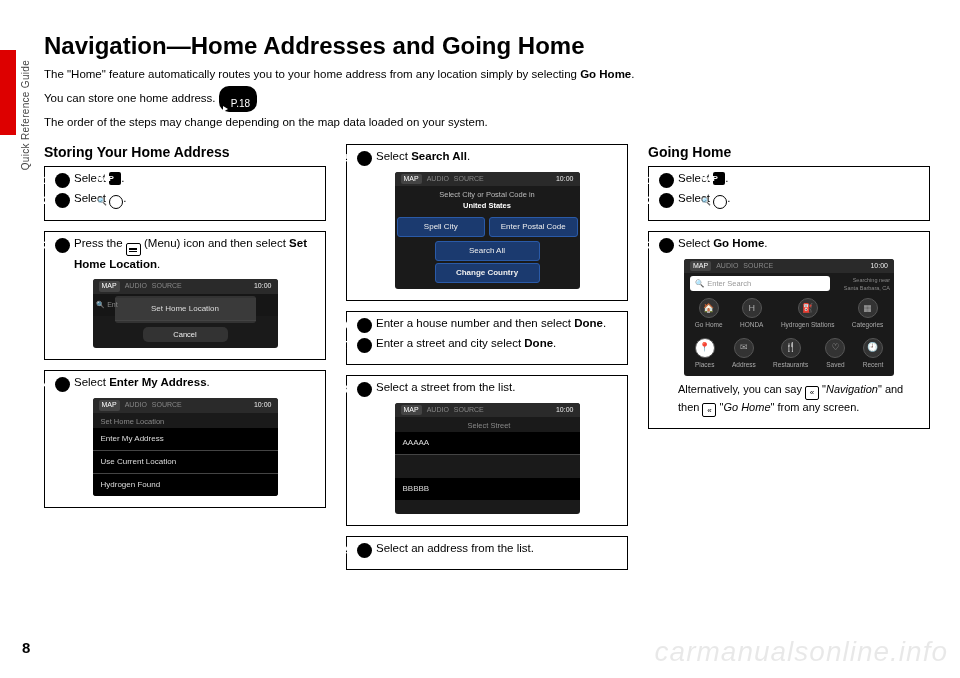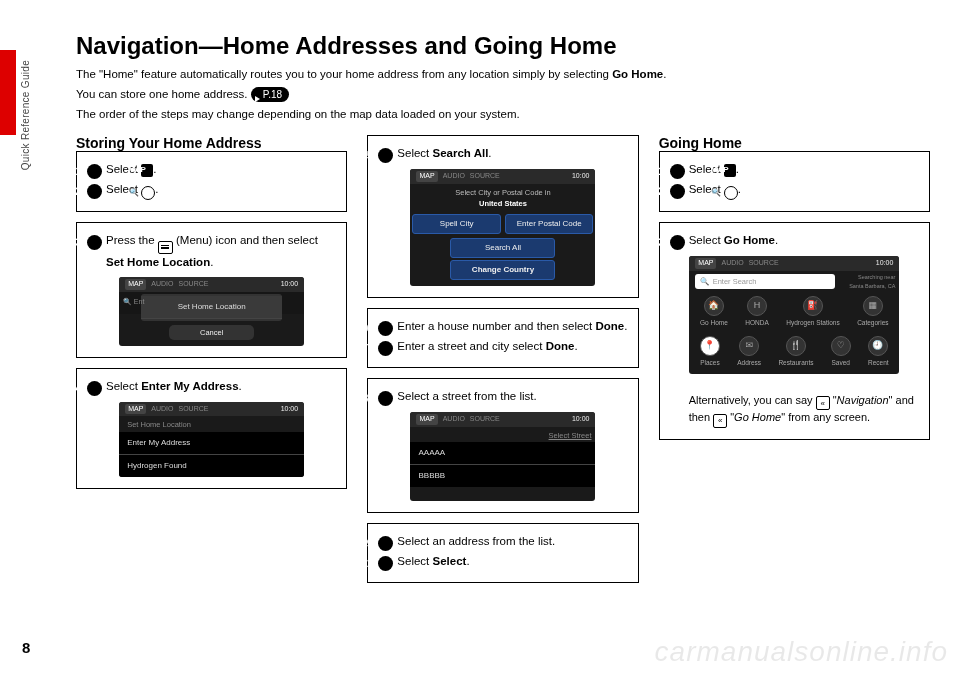--- a/index.html
+++ b/index.html
@@ -32,21 +32,21 @@
     }
     .page-num {
       position: absolute;
       left: 22px;
       bottom: 22px;
       font-size: 15px;
       font-weight: bold;
     }
     .content {
       position: absolute;
-      left: 76px;
+      left: 44px;
       top: 32px;
       right: 30px;
     }
     h1 {
       font-size: 24px;
       font-weight: bold;
       margin-bottom: 6px;
     }
     .intro {
       font-size: 11.5px;
@@ -55,36 +55,36 @@
     }
     .intro b { font-weight: bold; }
     .page-ref {
       display: inline-flex;
       align-items: flex-end;
       background: #000;
       color: #fff;
       border-radius: 10px;
       padding: 0 7px 0 4px;
       font-size: 10px;
-      height: 15px;
+      height: 26px;
       vertical-align: middle;
     }
     .page-ref .arrow {
       width:0;height:0;border-top:3.5px solid transparent;border-bottom:3.5px solid transparent;border-left:5px solid #fff;margin-right:3px;
     }
     .columns {
       display: flex;
       gap: 20px;
       margin-top: 12px;
     }
     .col { flex: 1; min-width: 0; }
-    h2 { font-size: 14px; font-weight: bold; }
+    h2 { font-size: 14px; font-weight: bold; margin-bottom: 6px; }
     .step-box {
       border: 1.4px solid #000;
-      padding: 7px 10px 9px 10px;
+      padding: 1px 10px 9px 10px;
       margin-bottom: 10px;
       font-size: 11.5px;
       line-height: 1.5;
     }
     .step-box p { margin: 2px 0; }
     .num-bullet {
       display:inline-flex;width:15px;height:15px;border-radius:50%;background:#000;color:#fff;
       align-items:center;justify-content:center;font-size:10px;font-weight:bold;margin-right:4px;
       vertical-align: -2px;
     }
@@ -206,20 +206,21 @@
           <div class="topbar">
             <div class="tabs">
                 <span class="act">MAP</span>
                 <span>AUDIO</span>
                 <span>SOURCE</span>
               </div>
             <span>10:00</span>
           </div>
           <div class="hx" style="text-align:left;padding-left:8px;color:#888;">Set Home Location</div>
           <div class="list-item">Enter My Address</div>
+          <div class="list-item">Use Current Location</div>
           <div class="list-item" style="border:none;">Hydrogen Found</div>
         </div>
       </div>
     </div>
 
     <div class="col">
       <div class="step-box">
         <p class="indent">
           <span class="num-bullet">5</span><span>Select </span><b>Search All</b>.
         </p>
@@ -257,32 +258,29 @@
         </p>
         <div class="screen">
           <div class="topbar">
             <div class="tabs">
                 <span class="act">MAP</span>
                 <span>AUDIO</span>
                 <span>SOURCE</span>
               </div>
             <span>10:00</span>
           </div>
-          <div class="hx" style="text-align:right;padding-left:8px;color:#888;text-decoration:underline;">Select Street</div>
+          <div class="hx" style="text-align:center;padding-left:8px;color:#888;">Select Street</div>
           <div class="list-item">AAAAA</div>
-          <div class="list-item" style="border:none;margin-bottom:14px;">BBBBB</div>
+          <div class="list-item" style="border:none;margin-bottom:14px;margin-top:23px;">BBBBB</div>
         </div>
       </div>
 
       <div class="step-box">
         <p class="indent">
           <span class="num-bullet">9</span><span>Select an address from the list.</span>
-        </p>
-        <p class="indent">
-          <span class="num-bullet">10</span><span>Select </span><b>Select</b>.
         </p>
       </div>
     </div>
 
     <div class="col">
       <h2>Going Home</h2>
 
       <div class="step-box">
         <p class="indent">
           <span class="num-bullet">1</span><span>Select </span><span class="map-btn">MAP</span>.
@@ -343,21 +341,21 @@
             <div>
                 <div class="dot">♡</div>
                 <span>Saved</span>
               </div>
             <div>
                 <div class="dot">🕘</div>
                 <span>Recent</span>
               </div>
           </div>
         </div>
-        <p class="indent2 step-note" style="margin-top:19px;">
+        <p class="indent2 step-note" style="margin-top:6px;">
           <span>Alternatively, you can say </span><span class="voice-icon">«</span>
           "<i>Navigation</i><span>" and then </span><span class="voice-icon">«</span>
           "<i>Go Home</i><span>" from any screen.</span>
         </p>
       </div>
     </div>
   </div>
 </div>
 
 <div class="watermark">carmanualsonline.info</div>

